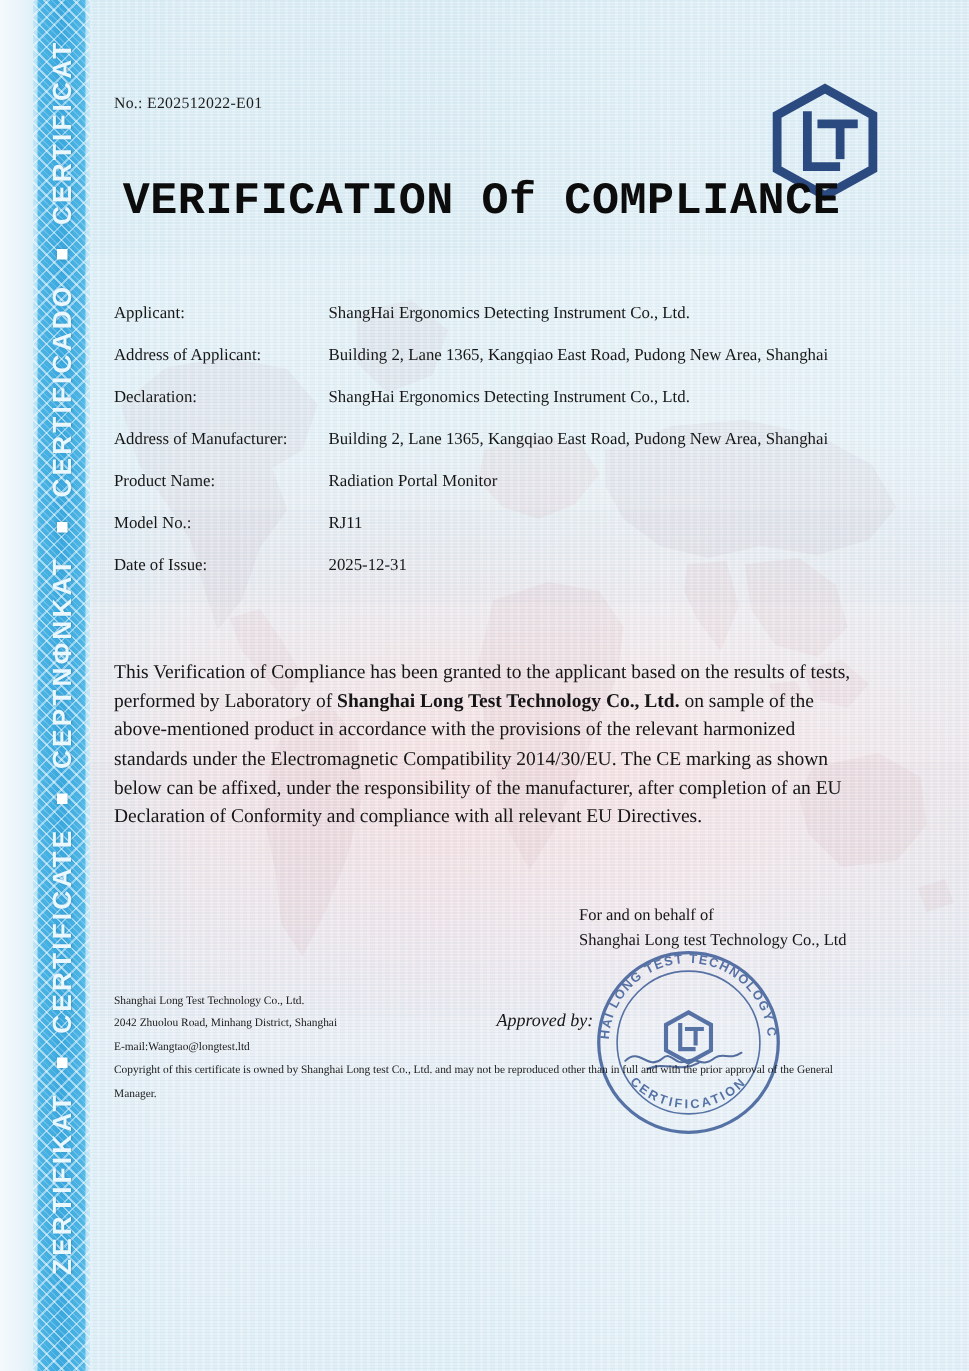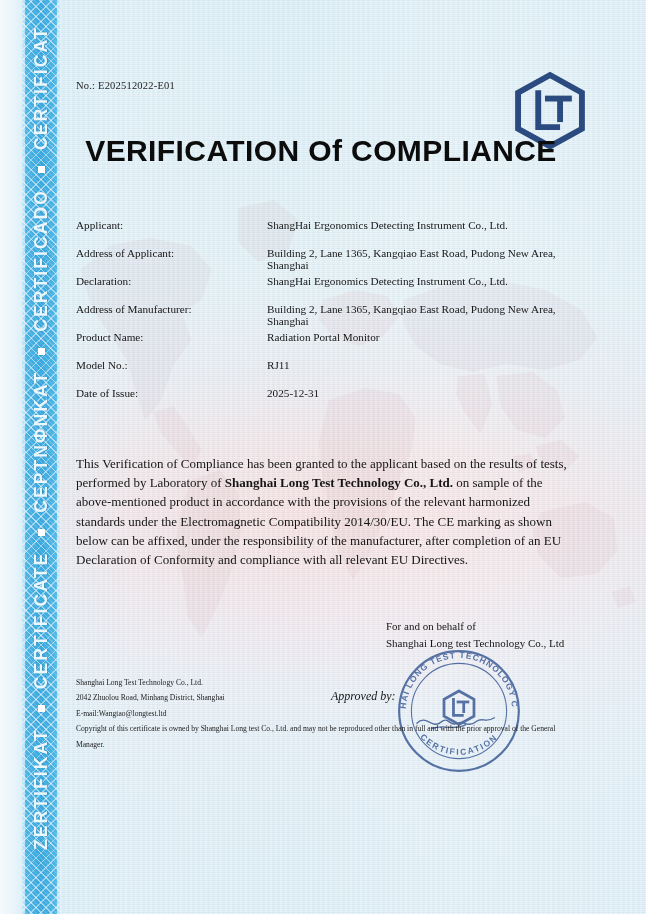--- a/index.html
+++ b/index.html
@@ -171,21 +171,21 @@
     position: absolute;
     left: 0; top: 0;
     width: 22px; height: 914px;
     background: linear-gradient(to right, #f4fafd 0%, #eaf4fa 60%, #dff0f8 100%);
   }
 
   
   .content {
     position: absolute;
     left: 76px;
-    top: 16px;
+    top: 0;
     width: 510px;
     height: 757px;
   }
 
   .cert-no {
     position: absolute;
     top: 64px;
     left: 0;
     font-size: 10.5px;
     color: #1d1d1d;
@@ -200,39 +200,38 @@
     height: 84px;
   }
   .logo svg { width: 100%; height: 100%; display: block; }
 
   .title {
     position: absolute;
     top: 118px;
     left: 0;
     width: 490px;
     text-align: center;
-    font-family: Liberation Sans, sans-serif;
+    font-family: Liberation Mono, monospace;
     font-weight: bold;
     font-size: 30px;
     letter-spacing: 0.4px;
     color: #0c0c0c;
   }
 
   
   .info {
     position: absolute;
     top: 203px;
     left: 0;
     width: 510px;
   }
   .info-row {
     display: flex;
     align-items: baseline;
     height: 28px;
-    gap: 48px;
   }
   .info-label {
     width: 143px;
     flex: none;
     font-size: 11.2px;
     color: #171717;
   }
   .info-value {
     font-size: 11.2px;
     color: #171717;

